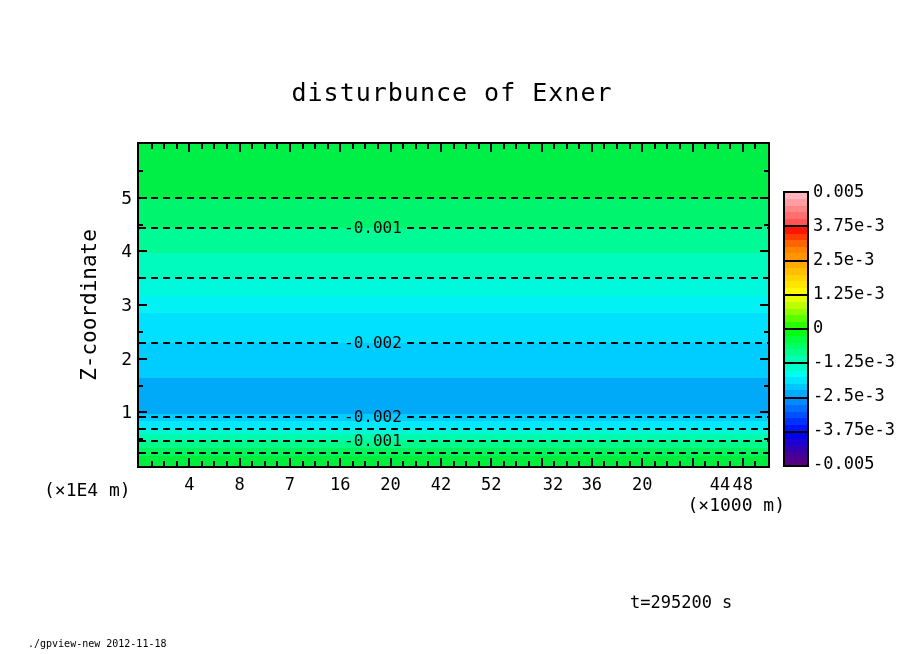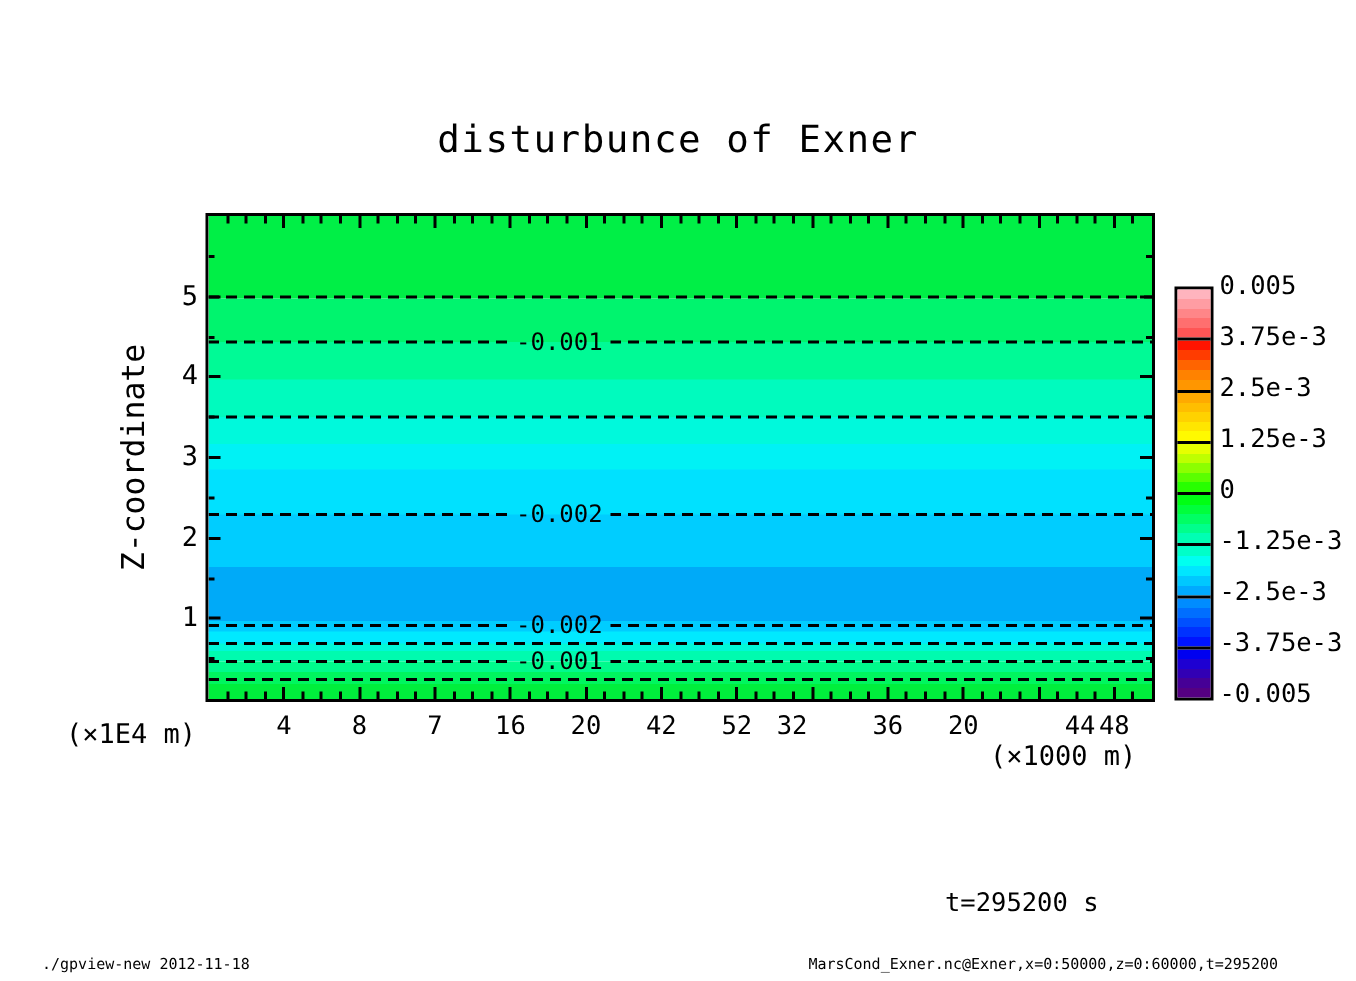--- a/index.html
+++ b/index.html
@@ -9,21 +9,21 @@
   .center{width:100%;text-align:center;}
   #chart-title{top:78px;font-size:25px;letter-spacing:1px;}
   #plot-area{left:137px;top:142px;width:629px;height:322px;border:2px solid #000;overflow:hidden;}
   #y-axis-title{left:74px;top:144px;height:322px;width:30px;display:flex;align-items:center;justify-content:center;}
   #y-axis-title span{transform:rotate(-90deg);white-space:nowrap;font-size:21px;}
   #y-tick-labels{left:102px;top:144px;width:30px;height:322px;font-size:18px;}
   #y-tick-labels span{position:absolute;right:0;}
   #x-tick-labels{left:139px;top:474px;width:629px;height:22px;font-size:17px;}
   #x-tick-labels span{position:absolute;transform:translateX(-50%);}
   #y-unit{left:44px;top:479px;font-size:18px;}
-  #x-unit{left:660px;top:494px;width:125px;font-size:18px;}
+  #x-unit{left:660px;top:494px;width:125px;text-align:right;font-size:18px;}
   #x-axis-title{top:516px;font-size:21px;}
   #contour-note{top:564px;font-size:18px;letter-spacing:0.5px;}
   #time-note{left:630px;top:592px;font-size:17px;}
   #footer-left{left:28px;top:638px;font-size:10px;}
   #footer-right{right:52px;top:638px;font-size:10px;}
   #colorbar{left:783px;top:191px;width:22px;height:272px;border:2px solid #000;display:flex;flex-direction:column;}
   #colorbar .seg{flex:1;border-top:2px solid #000;}
   #colorbar .seg:first-child{border-top:none;}
   #colorbar-labels{left:813px;top:191px;width:90px;height:272px;font-size:17px;}
   #colorbar-labels span{position:absolute;left:0;transform:translateY(-50%);white-space:nowrap;}
@@ -222,21 +222,21 @@
       <span style="top: 42.6667px;">5</span>
     </div>
   <div class="abs" id="x-tick-labels">
       <span style="left: 50.32px;">4</span>
       <span style="left: 100.64px;">8</span>
       <span style="left: 150.96px;">7</span>
       <span style="left: 201.28px;">16</span>
       <span style="left: 251.6px;">20</span>
       <span style="left: 301.92px;">42</span>
       <span style="left: 352.24px;">52</span>
-      <span style="left: 389px;">32</span>
+      <span style="left: 414px;">32</span>
       <span style="left: 452.88px;">36</span>
       <span style="left: 503.2px;">20</span>
       <span style="left: 581px;">44</span>
       <span style="left: 603.84px;">48</span>
     </div>
 
   <div class="abs" id="y-unit">(×1E4 m)</div>
   <div class="abs" id="x-unit">(×1000 m)</div>
 
   <div class="abs" id="time-note">t=295200 s</div>
@@ -257,14 +257,13 @@
       <span style="top: 68px;">2.5e-3</span>
       <span style="top: 102px;">1.25e-3</span>
       <span style="top: 136px;">0</span>
       <span style="top: 170px;">-1.25e-3</span>
       <span style="top: 204px;">-2.5e-3</span>
       <span style="top: 238px;">-3.75e-3</span>
       <span style="top: 272px;">-0.005</span>
     </div>
 
   <div class="abs" id="footer-left">./gpview-new  2012-11-18</div>
-  <div class="abs" id="footer-right">MarsCond_Exner.nc@Exner,x=0:50000,z=0:60000,t=295200</div>
 </div>
 
 </body></html>

